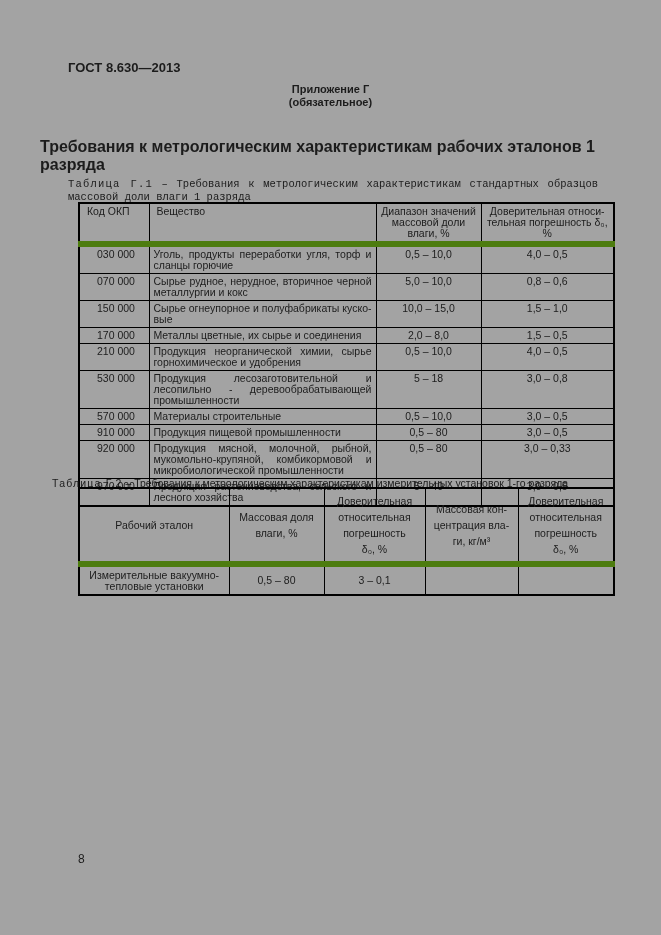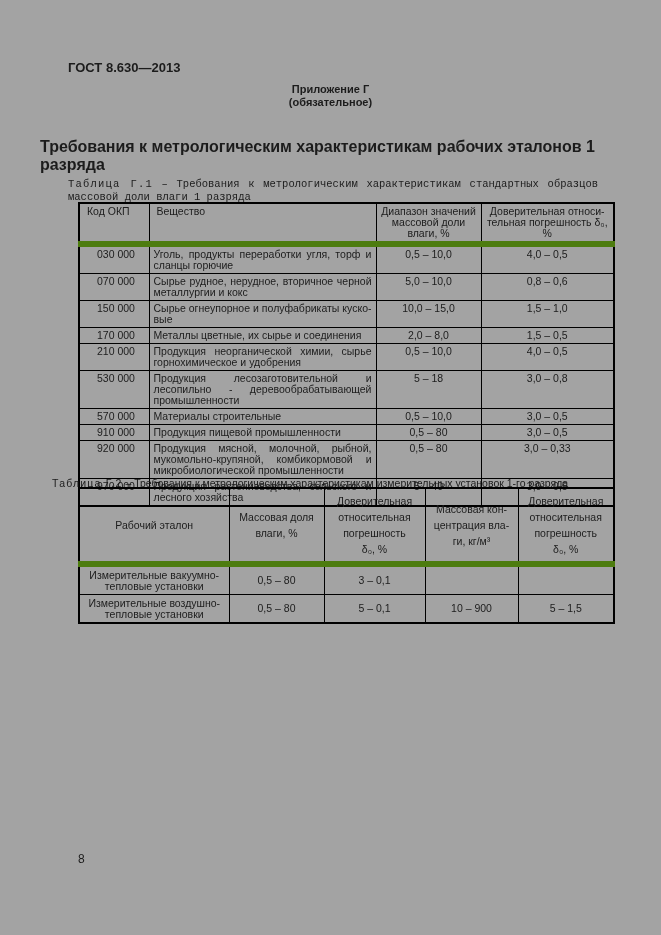--- a/index.html
+++ b/index.html
@@ -179,25 +179,18 @@
       </tr>
     </thead>
     <tbody>
       <tr>
         <td class="c-name">Измерительные вакуумно-тепловые установки</td>
         <td class="c-num">0,5 – 80</td>
         <td class="c-num">3 – 0,1</td>
         <td class="c-num"></td>
         <td class="c-num"></td>
       </tr>
-      <tr>
-        <td class="c-name">Измерительные воздушно-тепловые установки</td>
-        <td class="c-num">0,5 – 80</td>
-        <td class="c-num">5 – 0,1</td>
-        <td class="c-num">10 – 900</td>
-        <td class="c-num">5 – 1,5</td>
-      </tr>
     </tbody>
   </table>
 
   <div class="page-number">8</div>
 
 </div>
 
 </body></html>

